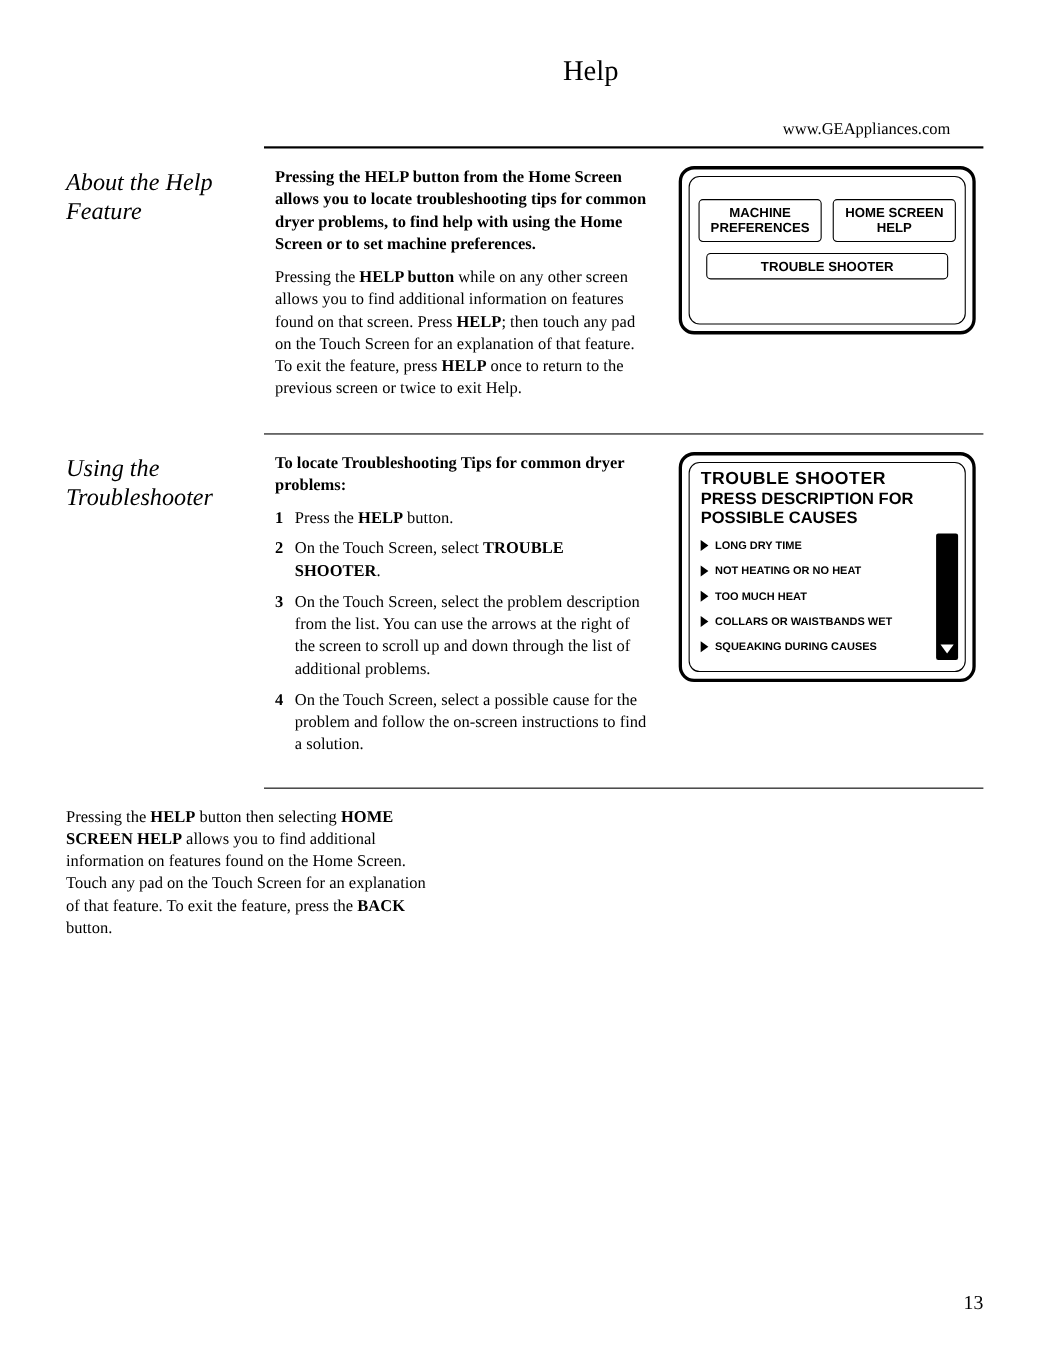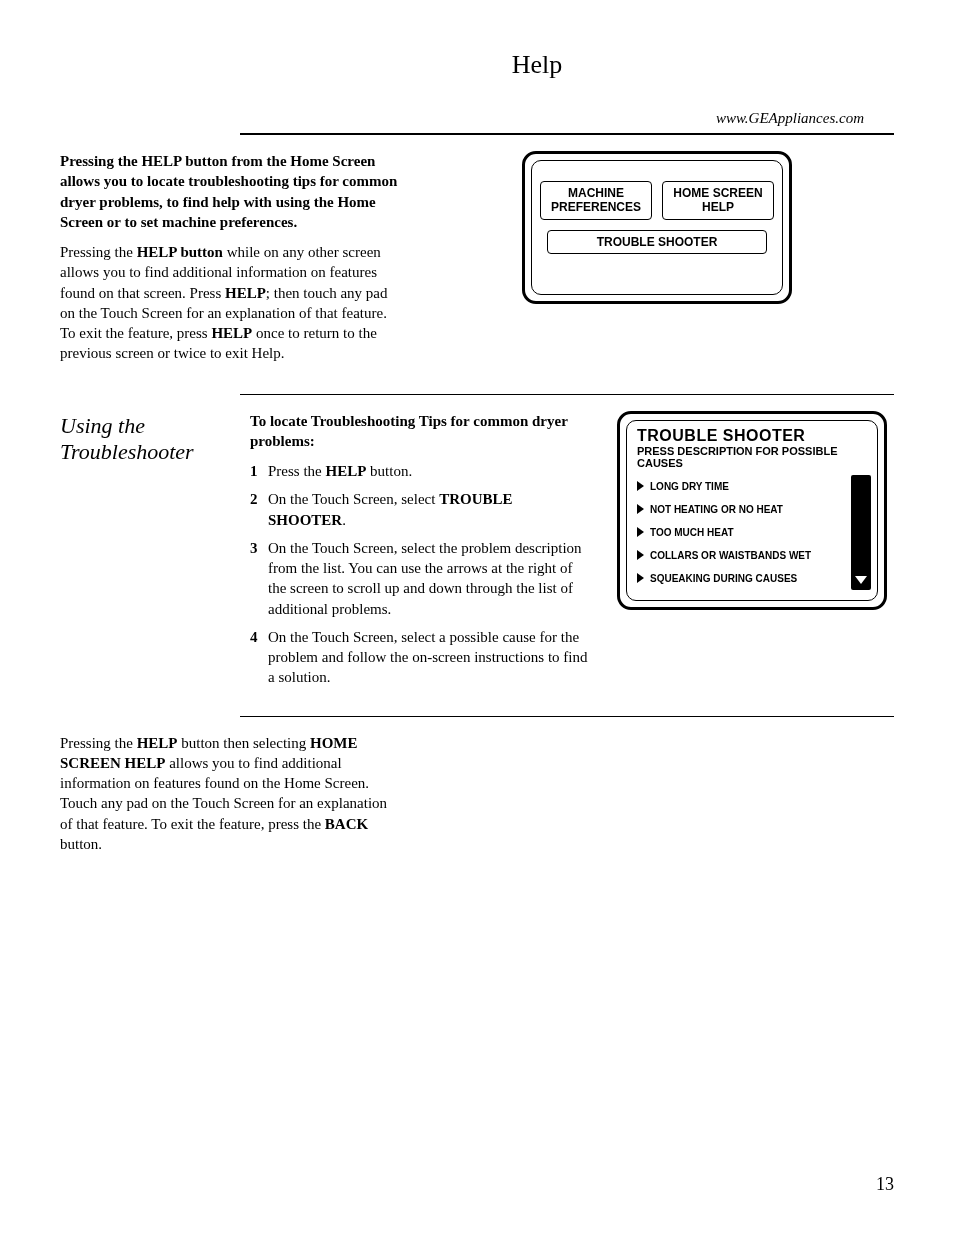--- a/index.html
+++ b/index.html
@@ -16,21 +16,20 @@
   }
   .top-title {
     text-align: center;
     font-size: 26px;
     font-family: "Times New Roman", serif;
     margin-bottom: 30px;
     margin-left: 120px;
   }
   .url {
     text-align: right;
-    font-style: italic;
     font-size: 15px;
     padding-right: 30px;
     margin-bottom: 6px;
   }
   .hr-thick {
     border: none;
     border-top: 2px solid #000;
     margin-left: 180px;
     margin-bottom: 16px;
   }
@@ -108,21 +107,21 @@
     width: 270px;
     padding: 6px;
   }
   .ts-inner {
     border: 1px solid #000;
     border-radius: 10px;
     padding: 6px 6px 10px 10px;
     font-family: Arial, Helvetica, sans-serif;
   }
   .ts-title { font-weight: bold; font-size: 16px; letter-spacing: 0.5px; }
-  .ts-sub { font-weight: bold; font-size: 11px; margin-bottom: 6px; }
+  .ts-sub { font-weight: bold; font-size: 15px; margin-bottom: 6px; }
   .ts-list-wrap { display: flex; gap: 4px; }
   .ts-list { flex: 1; }
   .ts-item {
     display: flex;
     align-items: center;
     gap: 6px;
     font-weight: bold;
     font-size: 10px;
     padding: 6px 0;
   }
@@ -159,20 +158,21 @@
 </head>
 <body>
 
 <div class="page">
 
   <div class="top-title">Help</div>
   <div class="url">www.GEAppliances.com</div>
   <hr class="hr-thick">
 
   <div class="section">
+    <div class="side-heading">About the Help Feature</div>
     <div class="body-col">
       <p><strong>Pressing the HELP button from the Home Screen allows you to locate troubleshooting tips for common dryer problems, to find help with using the Home Screen or to set machine preferences.</strong></p>
       <p>
         <span>Pressing the </span><strong>HELP button</strong><span> while on any other screen allows you to find additional information on features found on that screen. Press </span><strong>HELP</strong><span>; then touch any pad on the Touch Screen for an explanation of that feature. To exit the feature, press </span><strong>HELP</strong><span> once to return to the previous screen or twice to exit Help.</span>
       </p>
     </div>
     <div class="fig-col">
       <div class="panel">
         <div class="panel-inner">
           <div class="btn-row">

